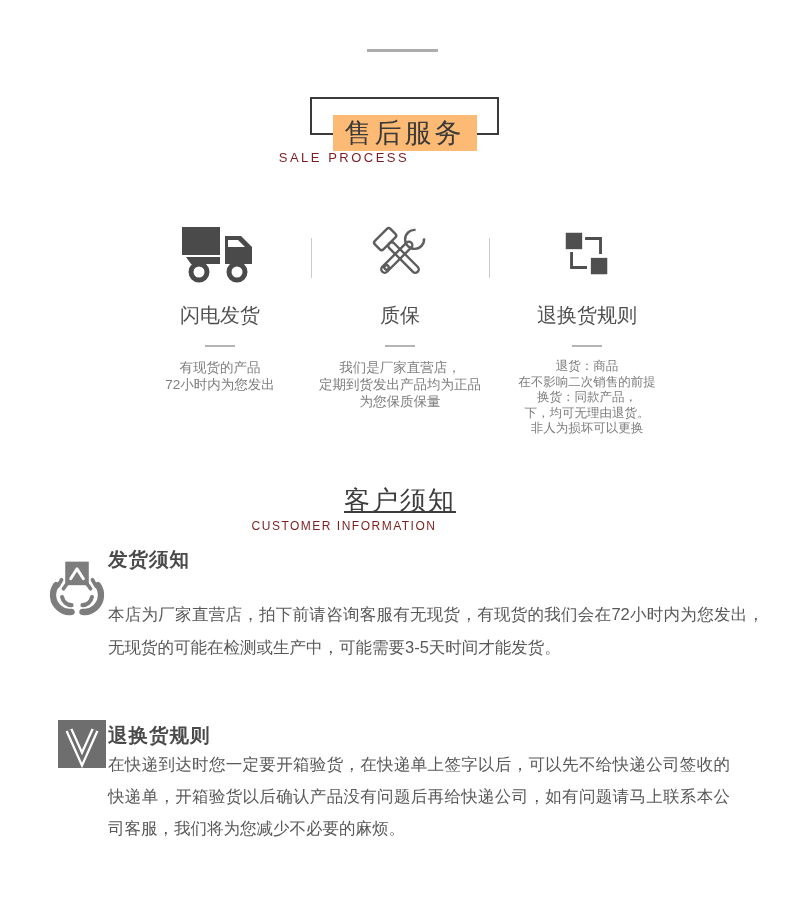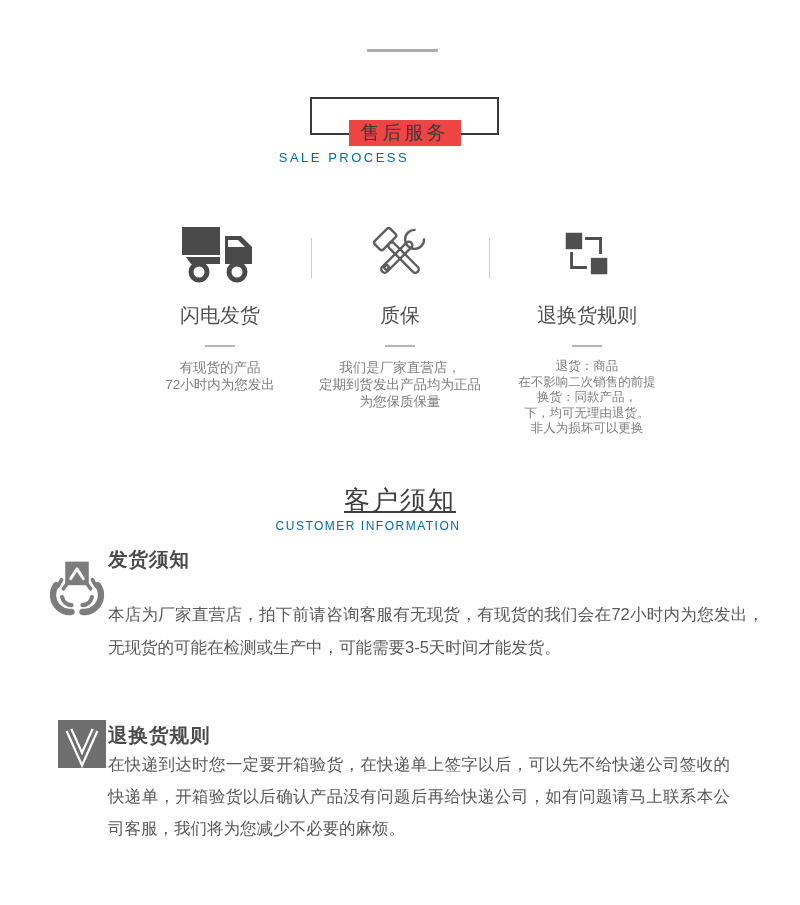--- a/index.html
+++ b/index.html
@@ -5,42 +5,42 @@
   html,body{margin:0;padding:0;background:#fff;}
   body{font-family:"Liberation Sans","DejaVu Sans",sans-serif;}
   .page{position:relative;width:800px;height:905px;background:#ffffff;overflow:hidden;margin:0 auto;}
 
   
   .top-line{position:absolute;left:367px;top:49px;width:71px;height:3px;background:#adadad;}
 
   
   .title-box{position:absolute;left:310px;top:97px;width:185px;height:34px;border:2px solid #3a3a3a;}
   .title-box .title-text{position:absolute;left:50%;top:100%;transform:translate(-50%,-50%);
-    background:#ef4444;padding:0 12px;white-space:nowrap;font-size:19px;letter-spacing:3px;color:#3a3a3a;}
-  .subtitle-en{position:absolute;left:0;width:688px;text-align:center;color:#0369a1;}
+    background:#fdba74;padding:0 12px;white-space:nowrap;font-size:27px;letter-spacing:3px;color:#3a3a3a;}
+  .subtitle-en{position:absolute;left:0;width:688px;text-align:center;color:#7f1d1d;}
   .sale-process{top:150px;font-size:13px;letter-spacing:2.5px;}
 
   
   .svc-col{position:absolute;top:218px;text-align:center;}
   .svc-col-1{left:120px;width:200px;}
   .svc-col-2{left:314px;width:172px;}
   .svc-col-3{left:489px;width:196px;}
   .svc-icon{height:72px;display:flex;align-items:center;justify-content:center;}
   .svc-label{display:block;margin-top:12px;font-size:20px;color:#4f4f4f;}
   .svc-underline{width:30px;height:2px;background:#b5b5b5;margin:16px auto 12px auto;}
   .svc-line{font-size:13.5px;line-height:17px;color:#7d7d7d;}
   .svc-col-3 .svc-line{font-size:12.5px;line-height:15.5px;}
   .svc-divider{position:absolute;top:238px;width:1px;height:40px;background:#cccccc;}
   .svc-divider-1{left:311px;}
   .svc-divider-2{left:489px;}
 
   
   .customer-title{position:absolute;left:0;top:483px;width:800px;text-align:center;
     font-size:26px;letter-spacing:2px;color:#3d3d3d;text-decoration:underline;}
-  .customer-info{top:519px;font-size:12px;letter-spacing:1.5px;padding-left:24px;}
+  .customer-info{top:519px;font-size:12px;letter-spacing:1.5px;}
 
   
   .notice-icon-1{position:absolute;left:48px;top:556px;}
   .notice-icon-2{position:absolute;left:58px;top:720px;}
   .notice-title{position:absolute;left:108px;font-weight:bold;font-size:19.5px;color:#4a4a4a;letter-spacing:1px;}
   .notice-title-1{top:546px;}
   .notice-title-2{top:722px;}
   .notice-body{position:absolute;left:108px;font-size:16.5px;color:#585858;text-align:justify;text-justify:inter-ideograph;}
   .notice-body-1{top:598px;width:656px;line-height:33px;}
   .notice-body-2{top:748px;width:622px;line-height:32px;}

